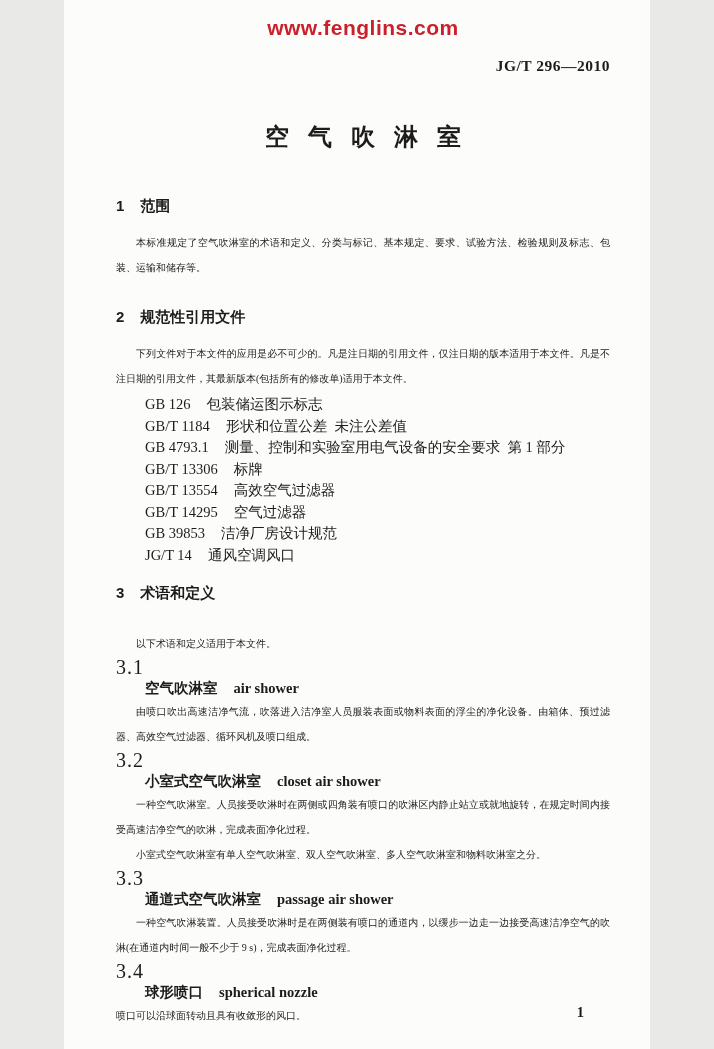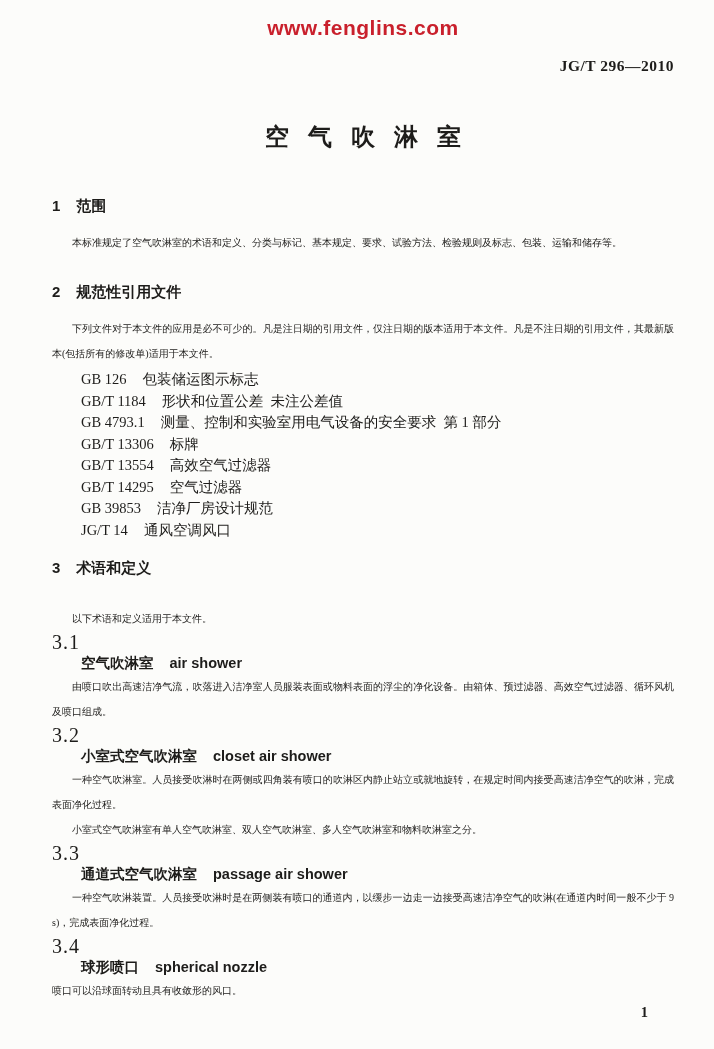--- a/index.html
+++ b/index.html
@@ -1,19 +1,19 @@
 <!DOCTYPE html>
 <html><head>
 <meta charset="utf-8">
 <style>
   * { margin:0; padding:0; box-sizing:border-box; }
   html,body { background:#e9e9e7; }
   .page {
     position:relative;
-    width:714px; height:1049px;
+    width:586px; height:1049px;
     margin:0 auto;
     background:#fcfcfa;
     color:#1d1c1a;
     font-family:"Liberation Serif","DejaVu Serif",serif;
     padding:0 40px 0 52px;
     overflow:hidden;
   }
   .watermark {
     padding-top:13px;
     text-align:center;
@@ -75,21 +75,21 @@
     line-height:20px;
     letter-spacing:1px;
   }
   .term-line {
     padding-left:29px;
     line-height:22px;
     font-size:14.5px;
     font-weight:bold;
   }
   .term-cn { font-family:"Liberation Sans","DejaVu Sans",sans-serif; margin-right:16px; }
-  .term-en { font-family:Liberation Sans, sans-serif; }
+  .term-en { font-family:Liberation Serif, serif; }
   .term-def { line-height:23px; }
   .term-def.no-indent { text-indent:0; }
   .term-extra { line-height:23px; }
   .page-number {
     position:absolute;
     right:66px; bottom:28px;
     font-size:14.5px;
     font-weight:bold;
   }
 </style>

